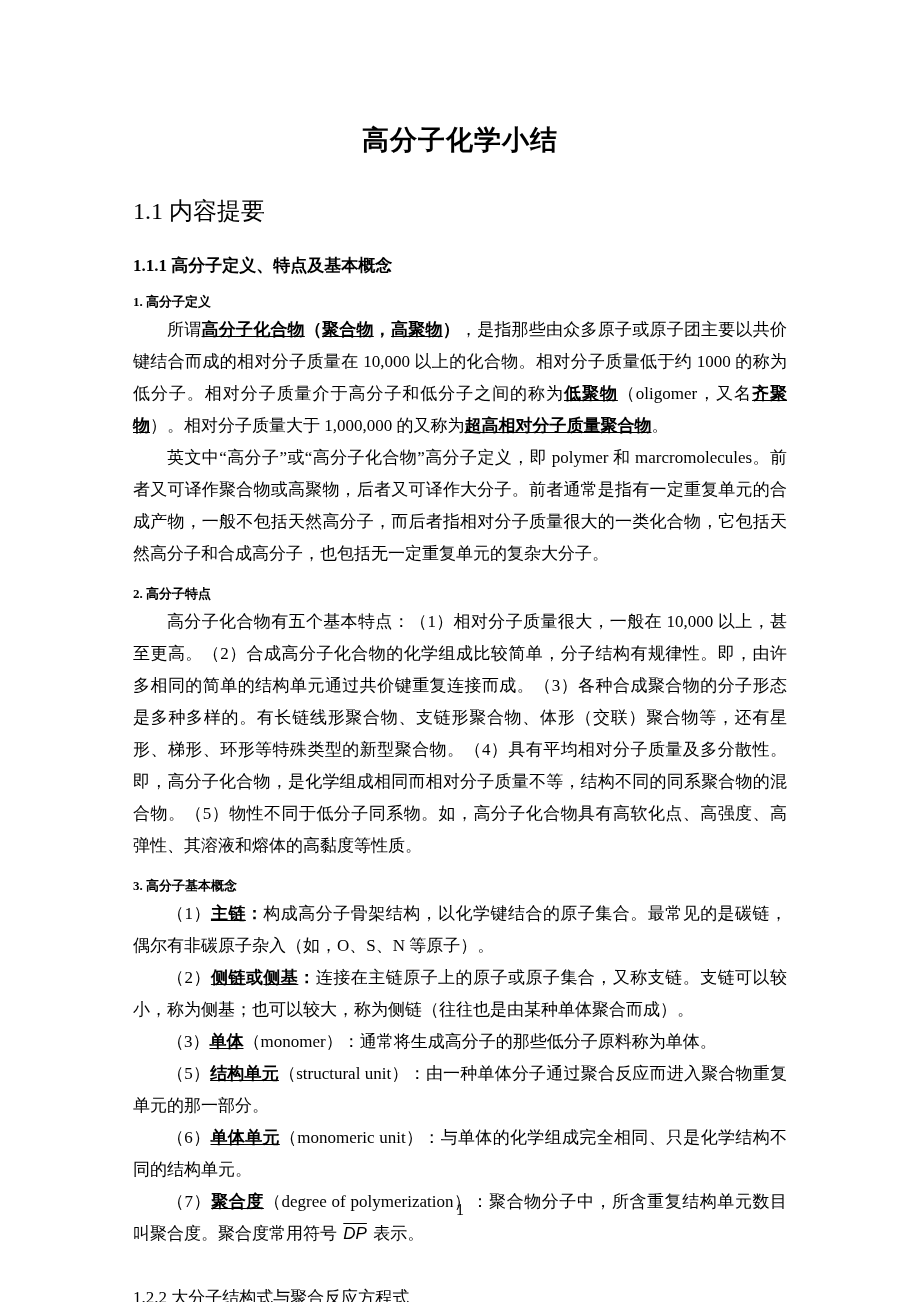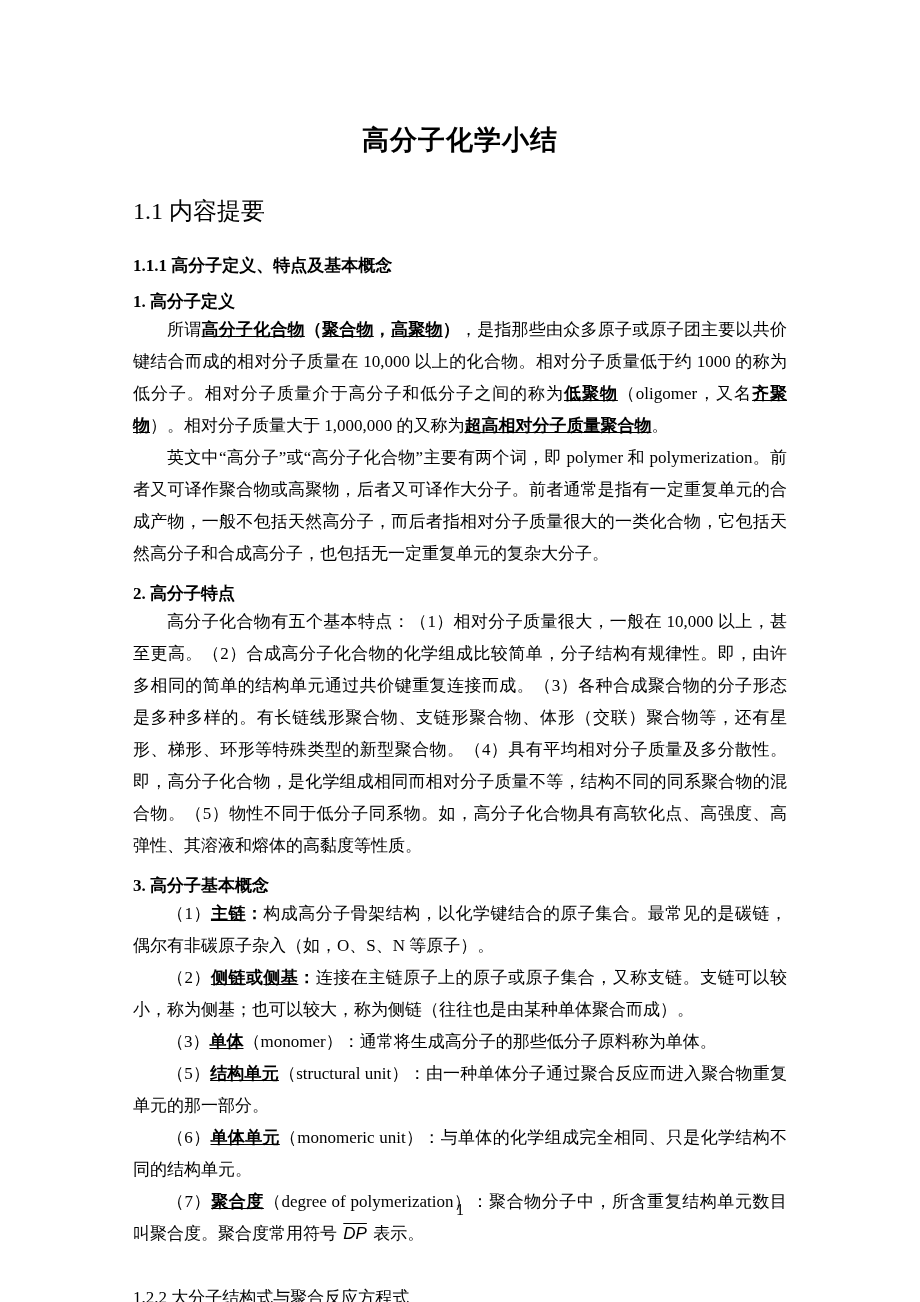--- a/index.html
+++ b/index.html
@@ -32,21 +32,21 @@
     line-height: 34px;
   }
   .sub-heading {
     margin: 26px 0 0 0;
     font-size: 17px;
     font-weight: bold;
     line-height: 24px;
   }
   .num-heading {
     margin: 12px 0 0 0;
-    font-size: 17px;
+    font-size: 13px;
     font-weight: bold;
     line-height: 24px;
   }
   .body-para {
     margin: 0;
     line-height: 32px;
     text-align: justify;
     text-indent: 2em;
   }
   .run-bu { font-weight: bold; text-decoration: underline; }
@@ -86,21 +86,21 @@
   <h1 class="doc-title">高分子化学小结</h1>
 
   <h2 class="section-title">1.1 内容提要</h2>
 
   <h3 class="sub-heading">1.1.1 高分子定义、特点及基本概念</h3>
 
   <h4 class="num-heading">1. 高分子定义</h4>
 
   <p class="body-para"><span>所谓</span><span class="run-bu">高分子化合物</span><span class="run-b">（</span><span class="run-bu">聚合物</span><span class="run-b">，</span><span class="run-bu">高聚物</span><span class="run-b">）</span><span>，是指那些由众多原子或原子团主要以共价键结合而成的相对分子质量在 10,000 以上的化合物。相对分子质量低于约 1000 的称为低分子。相对分子质量介于高分子和低分子之间的称为</span><span class="run-bu">低聚物</span><span>（oligomer，又名</span><span class="run-bu">齐聚物</span><span>）。相对分子质量大于 1,000,000 的又称为</span><span class="run-bu">超高相对分子质量聚合物</span><span>。</span></p>
 
-  <p class="body-para"><span>英文中“高分子”或“高分子化合物”主要有两个词，即 polymer 和 polymerization。前者又可译作聚合物或高聚物，后者又可译作大分子。前者通常是指有一定重复单元的合成产物，一般不包括天然高分子，而后者指相对分子质量很大的一类化合物，它包括天然高分子和合成高分子，也包括无一定重复单元的复杂大分子。</span></p>
+  <p class="body-para"><span>英文中“高分子”或“高分子化合物”高分子定义，即 polymer 和 marcromolecules。前者又可译作聚合物或高聚物，后者又可译作大分子。前者通常是指有一定重复单元的合成产物，一般不包括天然高分子，而后者指相对分子质量很大的一类化合物，它包括天然高分子和合成高分子，也包括无一定重复单元的复杂大分子。</span></p>
 
   <h4 class="num-heading">2. 高分子特点</h4>
 
   <p class="body-para"><span>高分子化合物有五个基本特点：（1）相对分子质量很大，一般在 10,000 以上，甚至更高。（2）合成高分子化合物的化学组成比较简单，分子结构有规律性。即，由许多相同的简单的结构单元通过共价键重复连接而成。（3）各种合成聚合物的分子形态是多种多样的。有长链线形聚合物、支链形聚合物、体形（交联）聚合物等，还有星形、梯形、环形等特殊类型的新型聚合物。（4）具有平均相对分子质量及多分散性。即，高分子化合物，是化学组成相同而相对分子质量不等，结构不同的同系聚合物的混合物。（5）物性不同于低分子同系物。如，高分子化合物具有高软化点、高强度、高弹性、其溶液和熔体的高黏度等性质。</span></p>
 
   <h4 class="num-heading">3. 高分子基本概念</h4>
 
   <p class="body-para"><span>（1）</span><span class="run-bu">主链</span><span class="run-b">：</span><span>构成高分子骨架结构，以化学键结合的原子集合。最常见的是碳链，偶尔有非碳原子杂入（如，O、S、N 等原子）。</span></p>
   <p class="body-para"><span>（2）</span><span class="run-bu">侧链</span><span class="run-b">或</span><span class="run-bu">侧基</span><span class="run-b">：</span><span>连接在主链原子上的原子或原子集合，又称支链。支链可以较小，称为侧基；也可以较大，称为侧链（往往也是由某种单体聚合而成）。</span></p>
   <p class="body-para"><span>（3）</span><span class="run-bu">单体</span><span>（monomer）：通常将生成高分子的那些低分子原料称为单体。</span></p>

